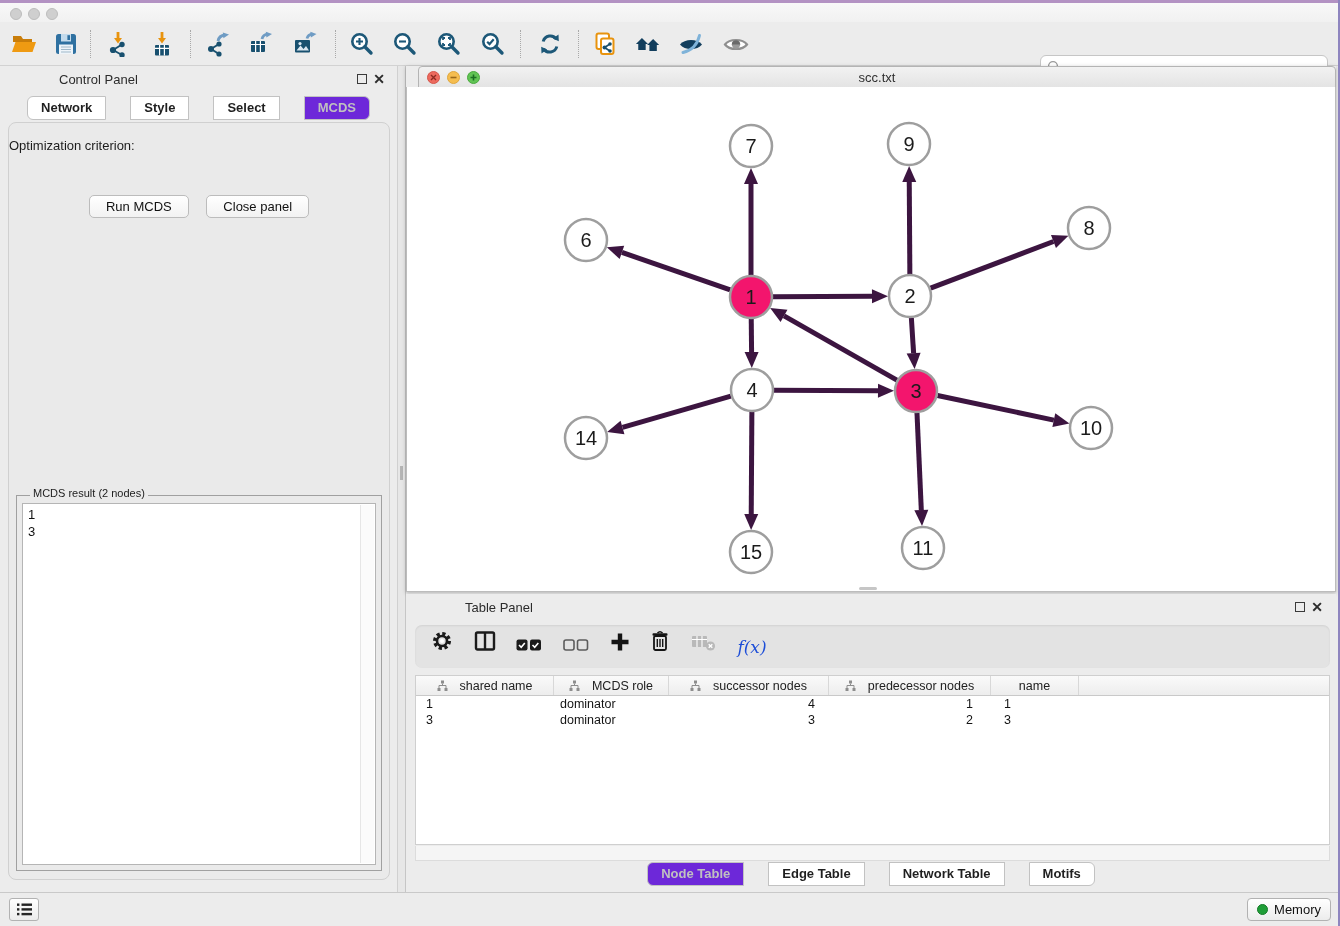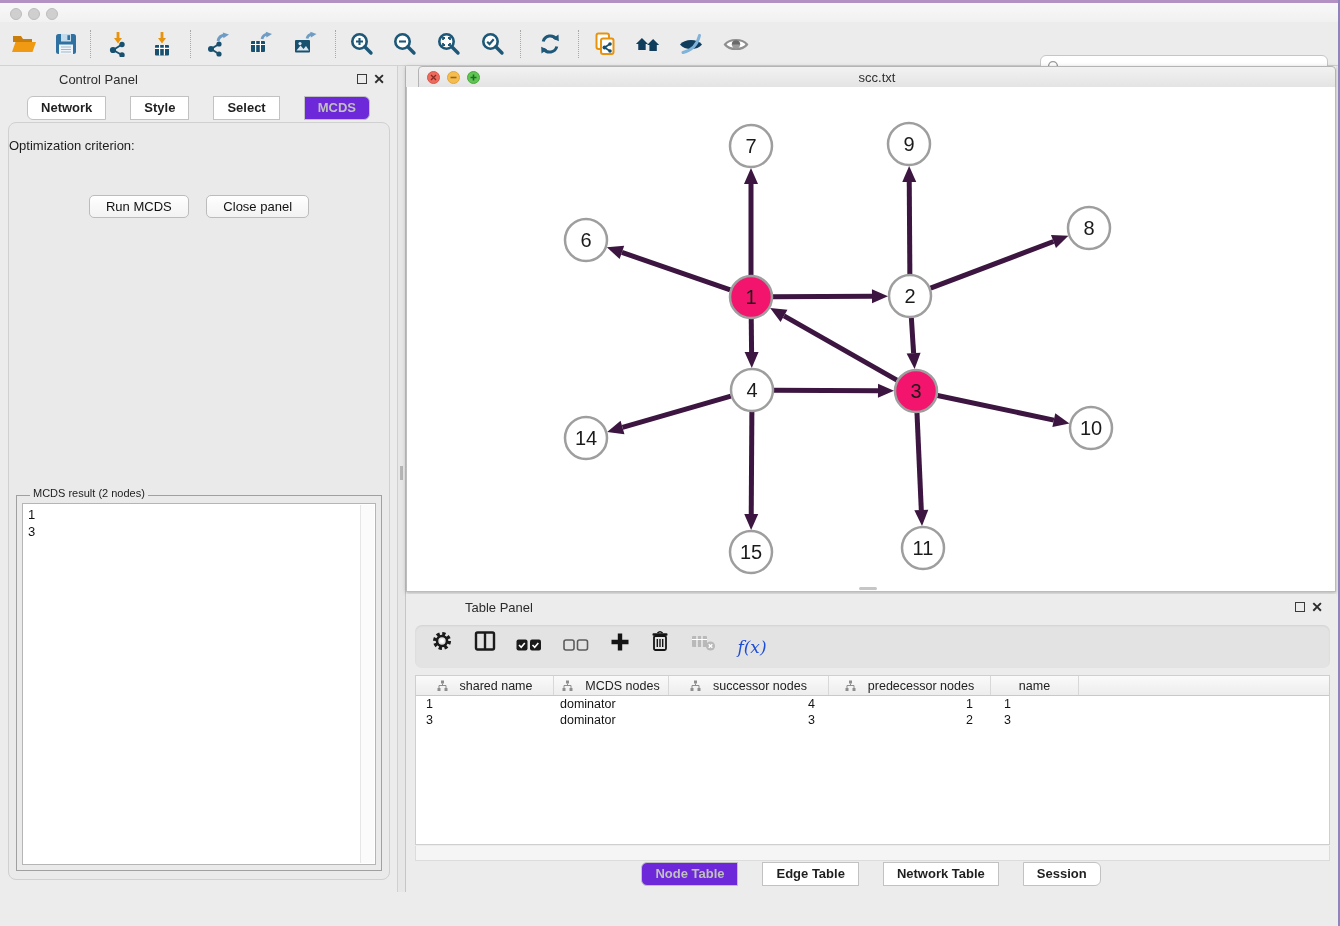--- a/index.html
+++ b/index.html
@@ -421,21 +421,21 @@
             </svg>
             <span>shared name</span>
           </div>
           <div class="th-cell" style="width: 115px;">
             <svg width="11" height="11" viewBox="0 0 11 11">
               <rect x="4" y="0.5" width="3" height="3" fill="#8d8d8d"></rect>
               <path d="M5.5 3.5 V5.5 M2 5.5 H9 M2 5.5 V8 M9 5.5 V8" stroke="#8d8d8d" fill="none"></path>
               <rect x="0.5" y="8" width="3" height="3" fill="#8d8d8d"></rect>
               <rect x="7.5" y="8" width="3" height="3" fill="#8d8d8d"></rect>
             </svg>
-            <span>MCDS nodes</span>
+            <span>MCDS role</span>
           </div>
           <div class="th-cell" style="width: 160px;">
             <svg width="11" height="11" viewBox="0 0 11 11">
               <rect x="4" y="0.5" width="3" height="3" fill="#8d8d8d"></rect>
               <path d="M5.5 3.5 V5.5 M2 5.5 H9 M2 5.5 V8 M9 5.5 V8" stroke="#8d8d8d" fill="none"></path>
               <rect x="0.5" y="8" width="3" height="3" fill="#8d8d8d"></rect>
               <rect x="7.5" y="8" width="3" height="3" fill="#8d8d8d"></rect>
             </svg>
             <span>successor nodes</span>
           </div>
@@ -470,18 +470,36 @@
           </div>
         </div>
     </div>
     <div class="tp-hscroll"></div>
 
     <div class="tp-tabs">
       <span class="seg" id="tp-tabs-seg">
           <span class="tab selected">Node Table</span>
           <span class="tab">Edge Table</span>
           <span class="tab">Network Table</span>
-          <span class="tab">Session</span>
+          <span class="tab">Motifs</span>
         </span>
     </div>
   </div>
 
+  <div class="statusbar">
+    <div class="sb-left-btn">
+      <svg width="17" height="15" viewBox="0 0 17 15" style="margin-top:3px">
+          <g fill="#262626">
+            <rect x="1" y="1.5" width="2.4" height="2.4"></rect>
+            <rect x="1" y="6.2" width="2.4" height="2.4"></rect>
+            <rect x="1" y="10.9" width="2.4" height="2.4"></rect>
+            <rect x="5.5" y="1.5" width="10.5" height="2.4"></rect>
+            <rect x="5.5" y="6.2" width="10.5" height="2.4"></rect>
+            <rect x="5.5" y="10.9" width="10.5" height="2.4"></rect>
+          </g>
+        </svg>
+    </div>
+    <div class="sb-mem-btn">
+      <span class="mem-dot"></span>
+      <span>Memory</span>
+    </div>
+  </div>
 </div>
 
 </body></html>

